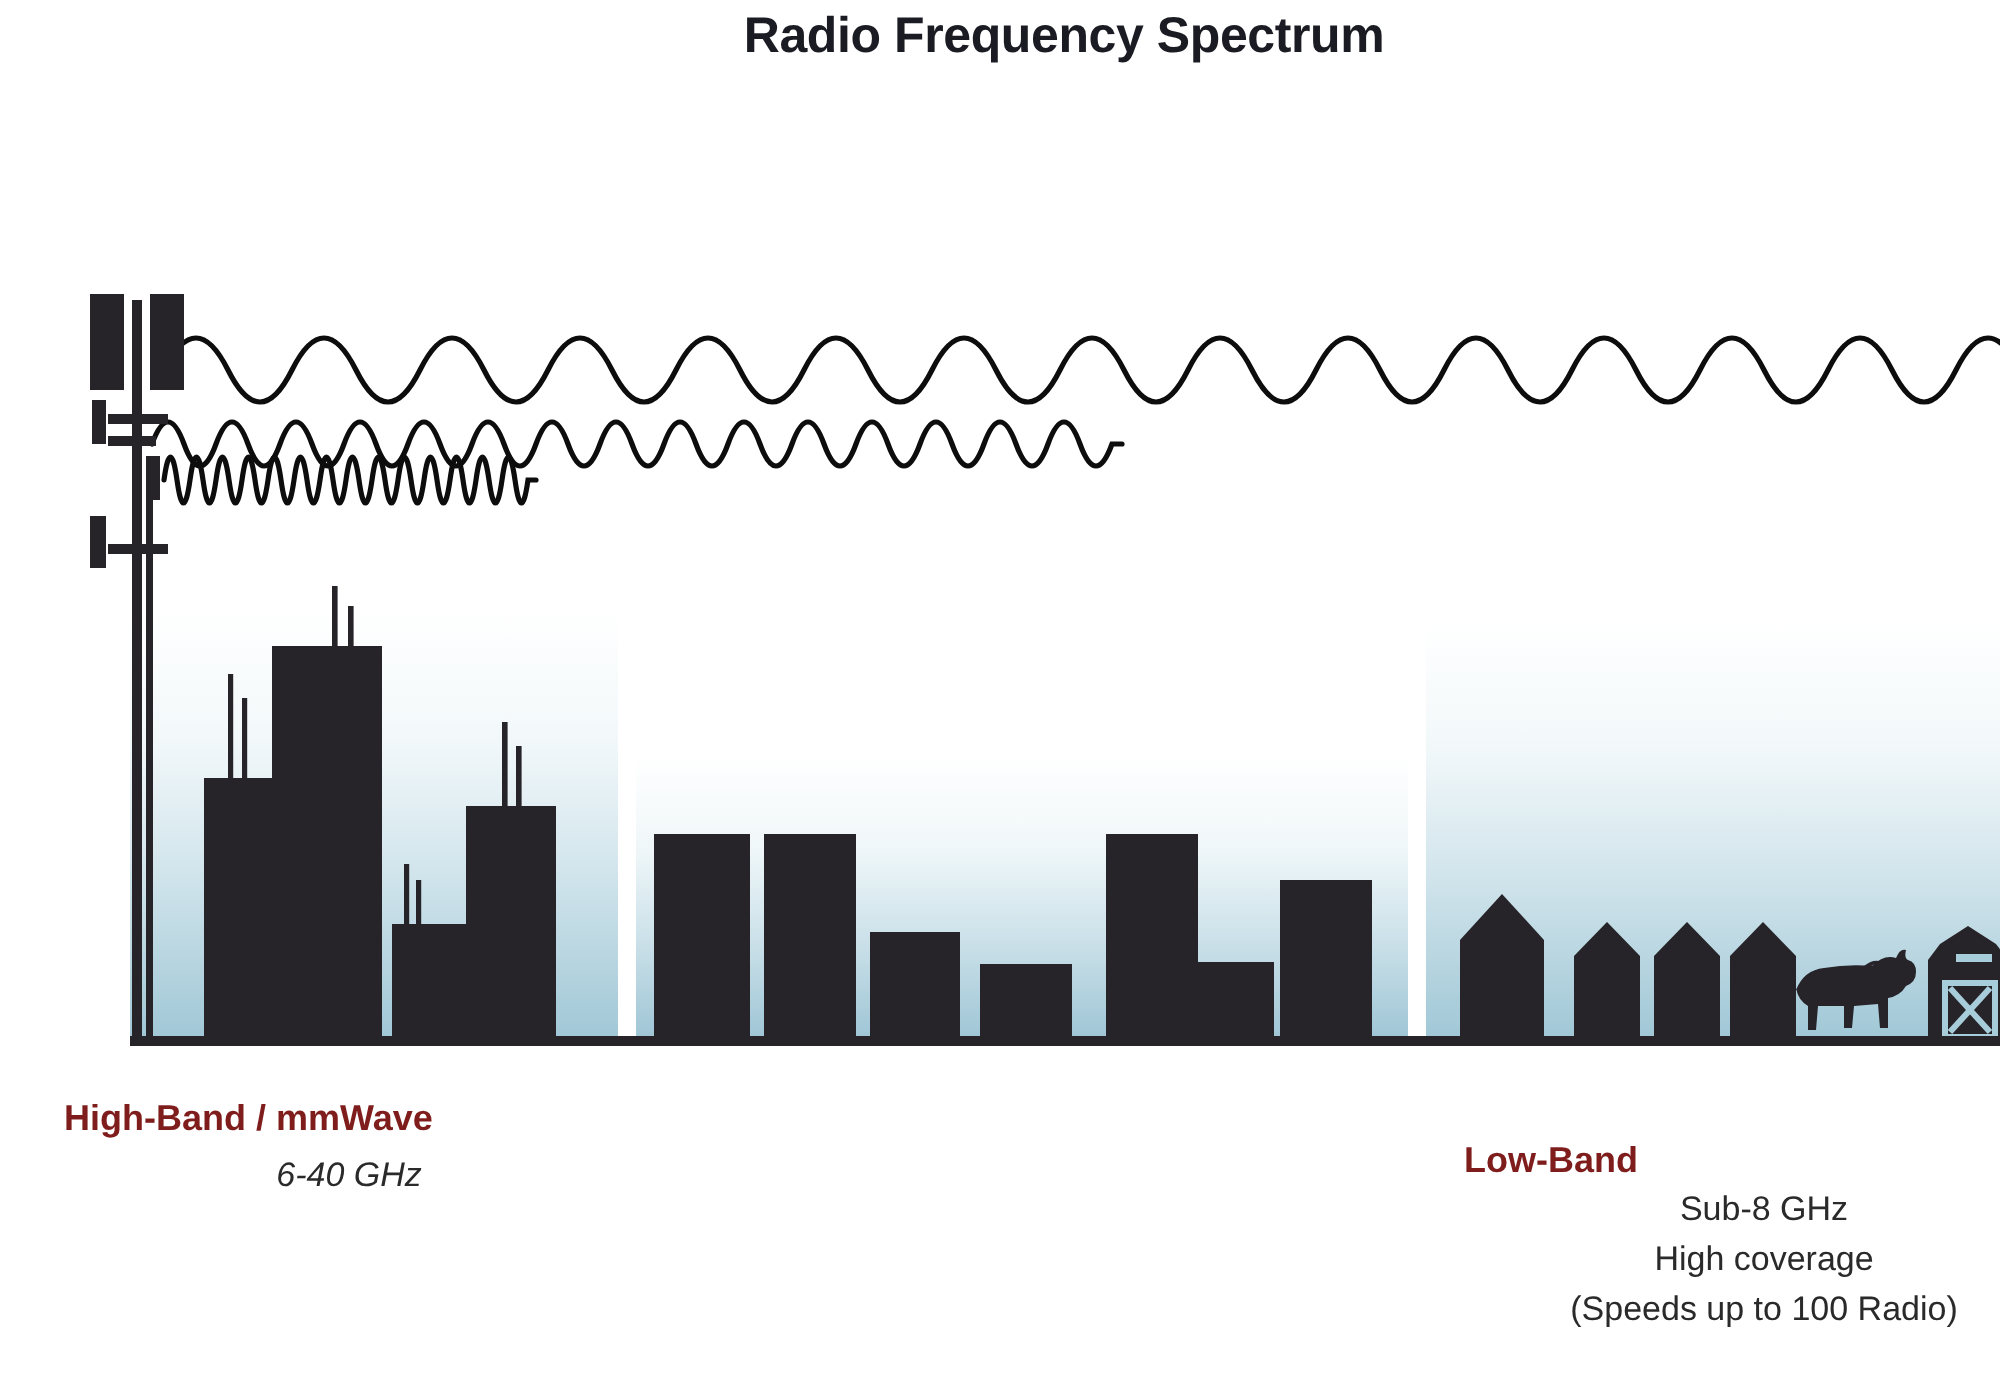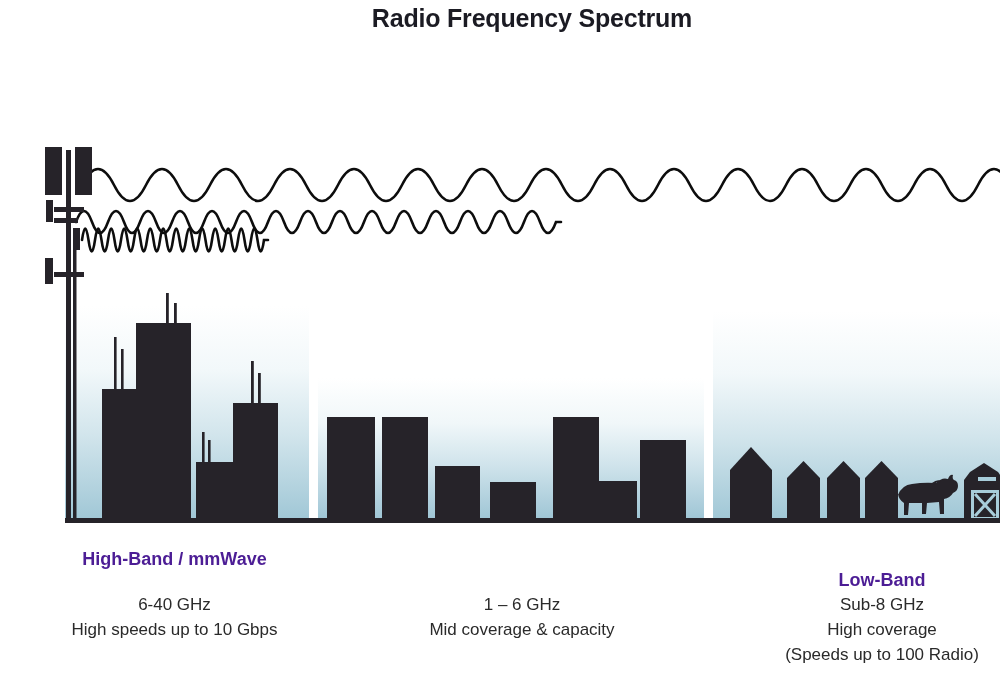--- a/index.html
+++ b/index.html
@@ -16,22 +16,21 @@
     text-align: center;
     font-size: 25px; font-weight: bold; letter-spacing: -0.2px;
     color: #1b1b23;
     font-family: "Liberation Sans", sans-serif;
   }
 
   .scene { position: absolute; left: 0; top: 0; width: 1000px; height: 540px; }
 
   .band-label {
     position: absolute;
-    text-align: center;
-    font-size: 18px; font-weight: bold; color: #4c1d95;
+    font-size: 18px; font-weight: bold; color: #7f1d1d;
     white-space: nowrap;
   }
   .band-desc {
     position: absolute;
     text-align: center;
     font-size: 17px; color: #2a2a2a; line-height: 1.48;
     white-space: nowrap;
   }
   .band-desc div { white-space: nowrap; }
 </style>
@@ -168,29 +167,24 @@
         <rect x="939" y="490" width="28" height="30" fill="#a8cdda"></rect>
         <rect x="942" y="493" width="22" height="24" fill="#262329"></rect>
         <path d="M 943 494 L 963 516 M 963 494 L 943 516" stroke="#a8cdda" stroke-width="3" fill="none"></path>
       </g>
     </g>
 
     <rect x="33" y="518" width="966" height="5" fill="#262329"></rect>
   </svg>
 
   <div class="band-label" style="left:0; top:549px; width:285px;">High-Band / mmWave</div>
-  <div class="band-desc" style="left:0; top:592px; width:285px;">
+  <div class="band-desc" style="left:0; top:575px; width:285px;font-style:italic;">
     <div>6-40 GHz</div>
-    <div>High speeds up to 10 Gbps</div>
   </div>
 
-  <div class="band-desc" style="left:340px; top:592px; width:300px;">
-    <div>1 – 6 GHz</div>
-    <div>Mid coverage &amp; capacity</div>
-  </div>
 
   <div class="band-label" style="left:700px; top:570px; width:300px;">Low-Band</div>
   <div class="band-desc" style="left:700px; top:592px; width:300px;">
     <div>Sub-8 GHz</div>
     <div>High coverage</div>
     <div>(Speeds up to 100 Radio)</div>
   </div>
 
 </div>
 

